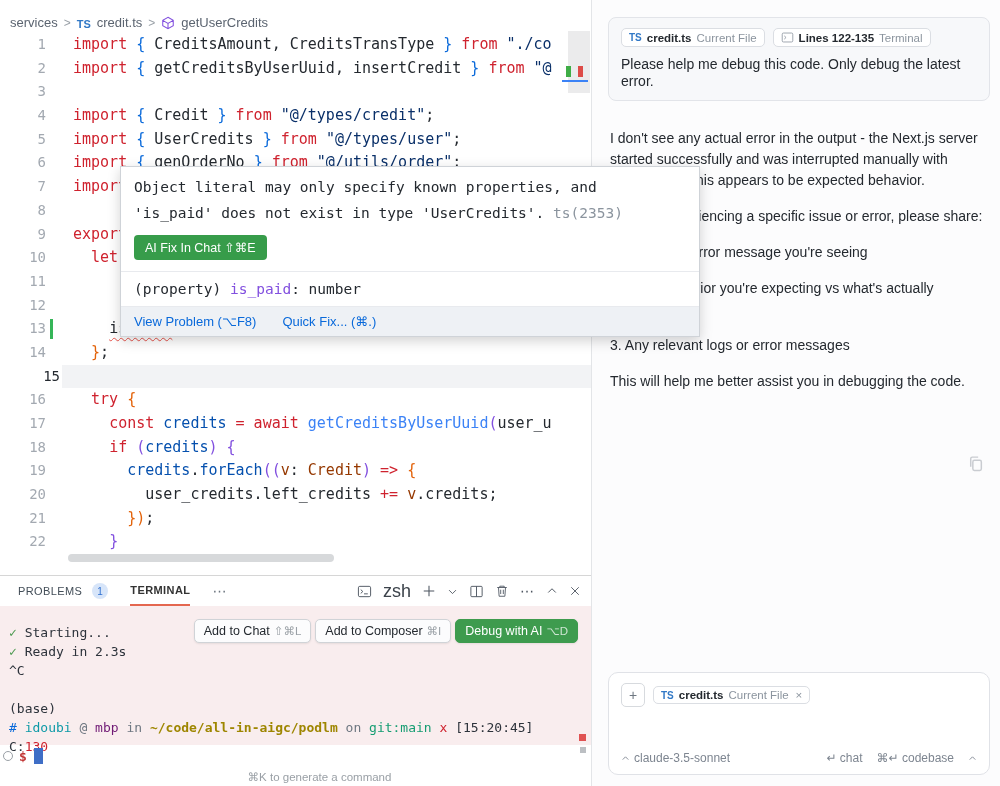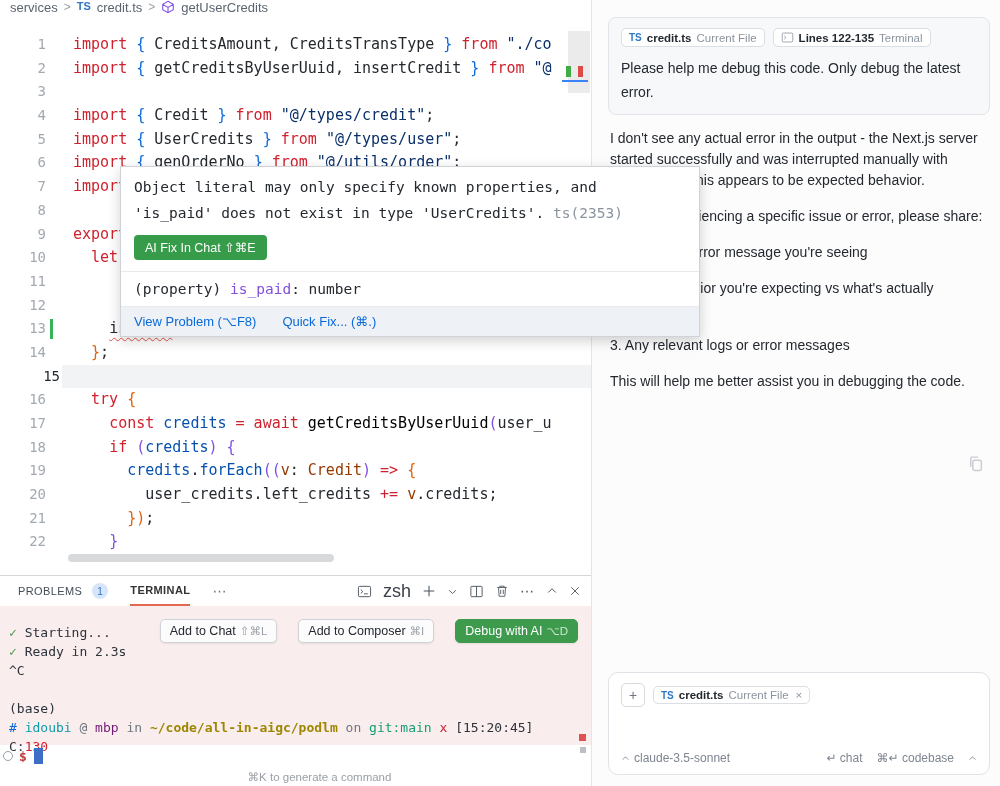--- a/index.html
+++ b/index.html
@@ -1,34 +1,34 @@
 <!DOCTYPE html>
 <html><head>
 <meta charset="utf-8">
 <style>
   html,body{margin:0;padding:0;background:#fff;}
   .app{position:relative;width:1000px;height:786px;overflow:hidden;background:#fff;
        font-family:"Liberation Sans",sans-serif;color:#24292f;}
 
   
   .editor-col{position:absolute;left:0;top:0;width:591px;height:786px;background:#fff;border-right:1px solid #e3e5e8;}
-  .breadcrumb{height:30px;display:flex;align-items:flex-start;gap:6px;padding-left:10px;font-size:13px;color:#5b6470;}
+  .breadcrumb{height:30px;display:flex;align-items:flex-end;gap:6px;padding-left:10px;font-size:13px;color:#5b6470;}
   .bc-sep{color:#9aa1a8;font-size:12px;}
   .bc-ts{color:#3178c6;font-weight:bold;font-size:11px;}
   .bc-icon{display:inline-flex;width:14px;height:14px;}
 
   .code-area{position:relative;height:537px;overflow:hidden;padding-top:3px;box-sizing:border-box;}
   .code-line{display:flex;height:23.7px;line-height:23.7px;font-family:"DejaVu Sans Mono",monospace;font-size:15px;white-space:pre;position:relative;}
   .code-line.active{background:linear-gradient(to right,transparent 48px,#f2f3f5 48px);margin-left:14px;}
   .gutter{flex:none;width:46px;text-align:right;color:#a3a9b1;font-size:14px;user-select:none;}
   .code-line.active .gutter{color:#24292f;}
   .gitbar{position:absolute;left:50px;top:2px;bottom:2px;width:3px;background:#35b558;}
   .code-text{padding-left:27px;}
   .tk-k{color:#cf222e;} .tk-p{color:#24292f;} .tk-s{color:#0a3069;}
-  .tk-fn{color:#000000;} .tk-cn{color:#0550ae;} .tk-vr{color:#953800;} .tk-ty{color:#953800;}
+  .tk-fn{color:#3b82f6;} .tk-cn{color:#0550ae;} .tk-vr{color:#953800;} .tk-ty{color:#953800;}
   .tk-b1{color:#0969da;} .tk-b2{color:#8250df;} .tk-b3{color:#e36209;}
   .tk-er{color:#24292f;text-decoration:underline wavy #e5534b 1px;text-underline-offset:4px;}
   .hscroll{position:absolute;left:68px;top:524px;width:266px;height:8px;background:#d7d9db;border-radius:4px;}
   .vthumb{position:absolute;right:1px;top:1px;width:22px;height:62px;background:rgba(110,115,120,.14);}
   .mm-green{position:absolute;right:20px;top:36px;width:5px;height:11px;background:#3fad46;}
   .mm-red{position:absolute;right:8px;top:36px;width:5px;height:11px;background:#dd4b47;}
   .mm-blue{position:absolute;right:3px;top:50px;width:26px;height:2px;background:#3b82f6;}
 
   
   .tooltip{position:absolute;left:120px;top:166px;width:578px;background:#fff;border:1px solid #cfd3d8;
@@ -54,41 +54,41 @@
   .icon-btn{display:inline-flex;align-items:center;cursor:pointer;color:#4d5560;}
   .term-out{position:absolute;left:0;top:30px;right:0;height:139px;background:#f9edee;
             font-family:"DejaVu Sans Mono",monospace;font-size:13px;line-height:19px;padding:17px 0 0 9px;box-sizing:border-box;white-space:pre;}
   .t-p{color:#2d333b;} .t-ok{color:#4e9a52;} .t-dim{color:#6e7781;} .t-blue{color:#0969da;}
   .t-cyan{color:#0e9aa7;} .t-green{color:#701a75;} .t-yb{color:#9e8600;font-weight:bold;}
   .t-teal{color:#159d72;} .t-red{color:#cf222e;}
   .term-prompt{position:absolute;left:0;top:169px;height:22px;display:flex;align-items:center;font-family:"DejaVu Sans Mono",monospace;font-size:13px;}
   .prompt-circle{width:8px;height:8px;border:1.4px solid #9aa0a6;border-radius:50%;margin:0 6px 0 3px;}
   .prompt-dollar{color:#c13433;font-weight:bold;margin-right:7px;}
   .cursor-block{width:9px;height:16px;background:#3f6ec6;}
-  .float-btns{position:absolute;top:43px;right:13px;display:flex;gap:21px;z-index:5;align-items:flex-end;}
+  .float-btns{position:absolute;top:43px;right:13px;display:flex;gap:4px;z-index:5;align-items:flex-end;}
   .fbtn{background:#fcfcfd;border:1px solid #d0d3d7;border-radius:5px;padding:4px 9px;font-size:12.5px;color:#24292f;
         box-shadow:0 1px 2px rgba(0,0,0,.08);cursor:pointer;font-family:"Liberation Sans",sans-serif;white-space:nowrap;}
   .fbtn .sc{color:#9aa0a6;margin-left:4px;font-size:11.5px;}
   .fbtn.primary{background:#3e9b4e;border-color:#3e9b4e;color:#fff;}
   .fbtn.primary .sc{color:rgba(255,255,255,.75);}
   .term-hint{position:absolute;bottom:3px;left:0;right:0;text-align:center;font-size:11.5px;color:#9aa0a6;padding-left:48px;}
   .mark-red{position:absolute;right:5px;top:158px;width:7px;height:7px;background:#e05252;}
   .mark-gray{position:absolute;right:5px;top:171px;width:6px;height:6px;background:#bcbfc3;}
 
   
   .chat{position:absolute;left:592px;top:0;width:408px;height:786px;background:#fcfcfd;}
   .u-card{position:absolute;left:16px;right:10px;top:17px;background:#f7f8fa;border:1px solid #e2e4e9;border-radius:8px;padding:10px 12px;box-sizing:border-box;}
   .chip-row{display:flex;gap:8px;margin-bottom:9px;flex-wrap:wrap;}
   .chip{display:inline-flex;align-items:center;gap:5px;background:#fff;border:1px solid #dbdee3;border-radius:5px;
         padding:2px 7px;font-size:11.5px;color:#24292f;cursor:pointer;white-space:nowrap;}
   .chip .ts{color:#3178c6;font-weight:bold;font-size:10px;}
   .chip .sub{color:#8b949e;}
   .chip .x{color:#8b949e;margin-left:2px;}
   .chip-term-ic{display:inline-flex;width:13px;height:13px;}
-  .u-msg{font-size:14px;line-height:24px;color:#24292f;}
+  .u-msg{font-size:14px;line-height:17px;color:#24292f;}
   .ai{position:absolute;left:18px;right:13px;top:128px;font-size:14px;line-height:21px;color:#24292f;}
   .ai p{margin:0 0 15px 0;}
   .copy-btn{position:absolute;right:16px;top:455px;color:#c9ccd1;cursor:pointer;}
   .in-card{position:absolute;left:16px;right:10px;top:672px;height:103px;background:#fff;border:1px solid #e0e2e7;border-radius:10px;padding:10px 12px;box-sizing:border-box;}
   .in-row1{display:flex;gap:8px;align-items:center;}
   .plus-btn{width:22px;height:22px;border:1px solid #d7dade;border-radius:5px;color:#6e7781;display:flex;align-items:center;justify-content:center;font-size:14px;cursor:pointer;background:#fff;}
   .in-input{border:none;outline:none;width:100%;margin-top:10px;font-size:14px;color:#24292f;font-family:"Liberation Sans",sans-serif;background:transparent;}
   .in-input::placeholder{color:#9aa1a8;}
   .in-foot{position:absolute;left:12px;right:12px;bottom:9px;display:flex;align-items:center;font-size:12px;color:#7d8590;}
   .in-model{display:flex;align-items:center;gap:4px;cursor:pointer;}

